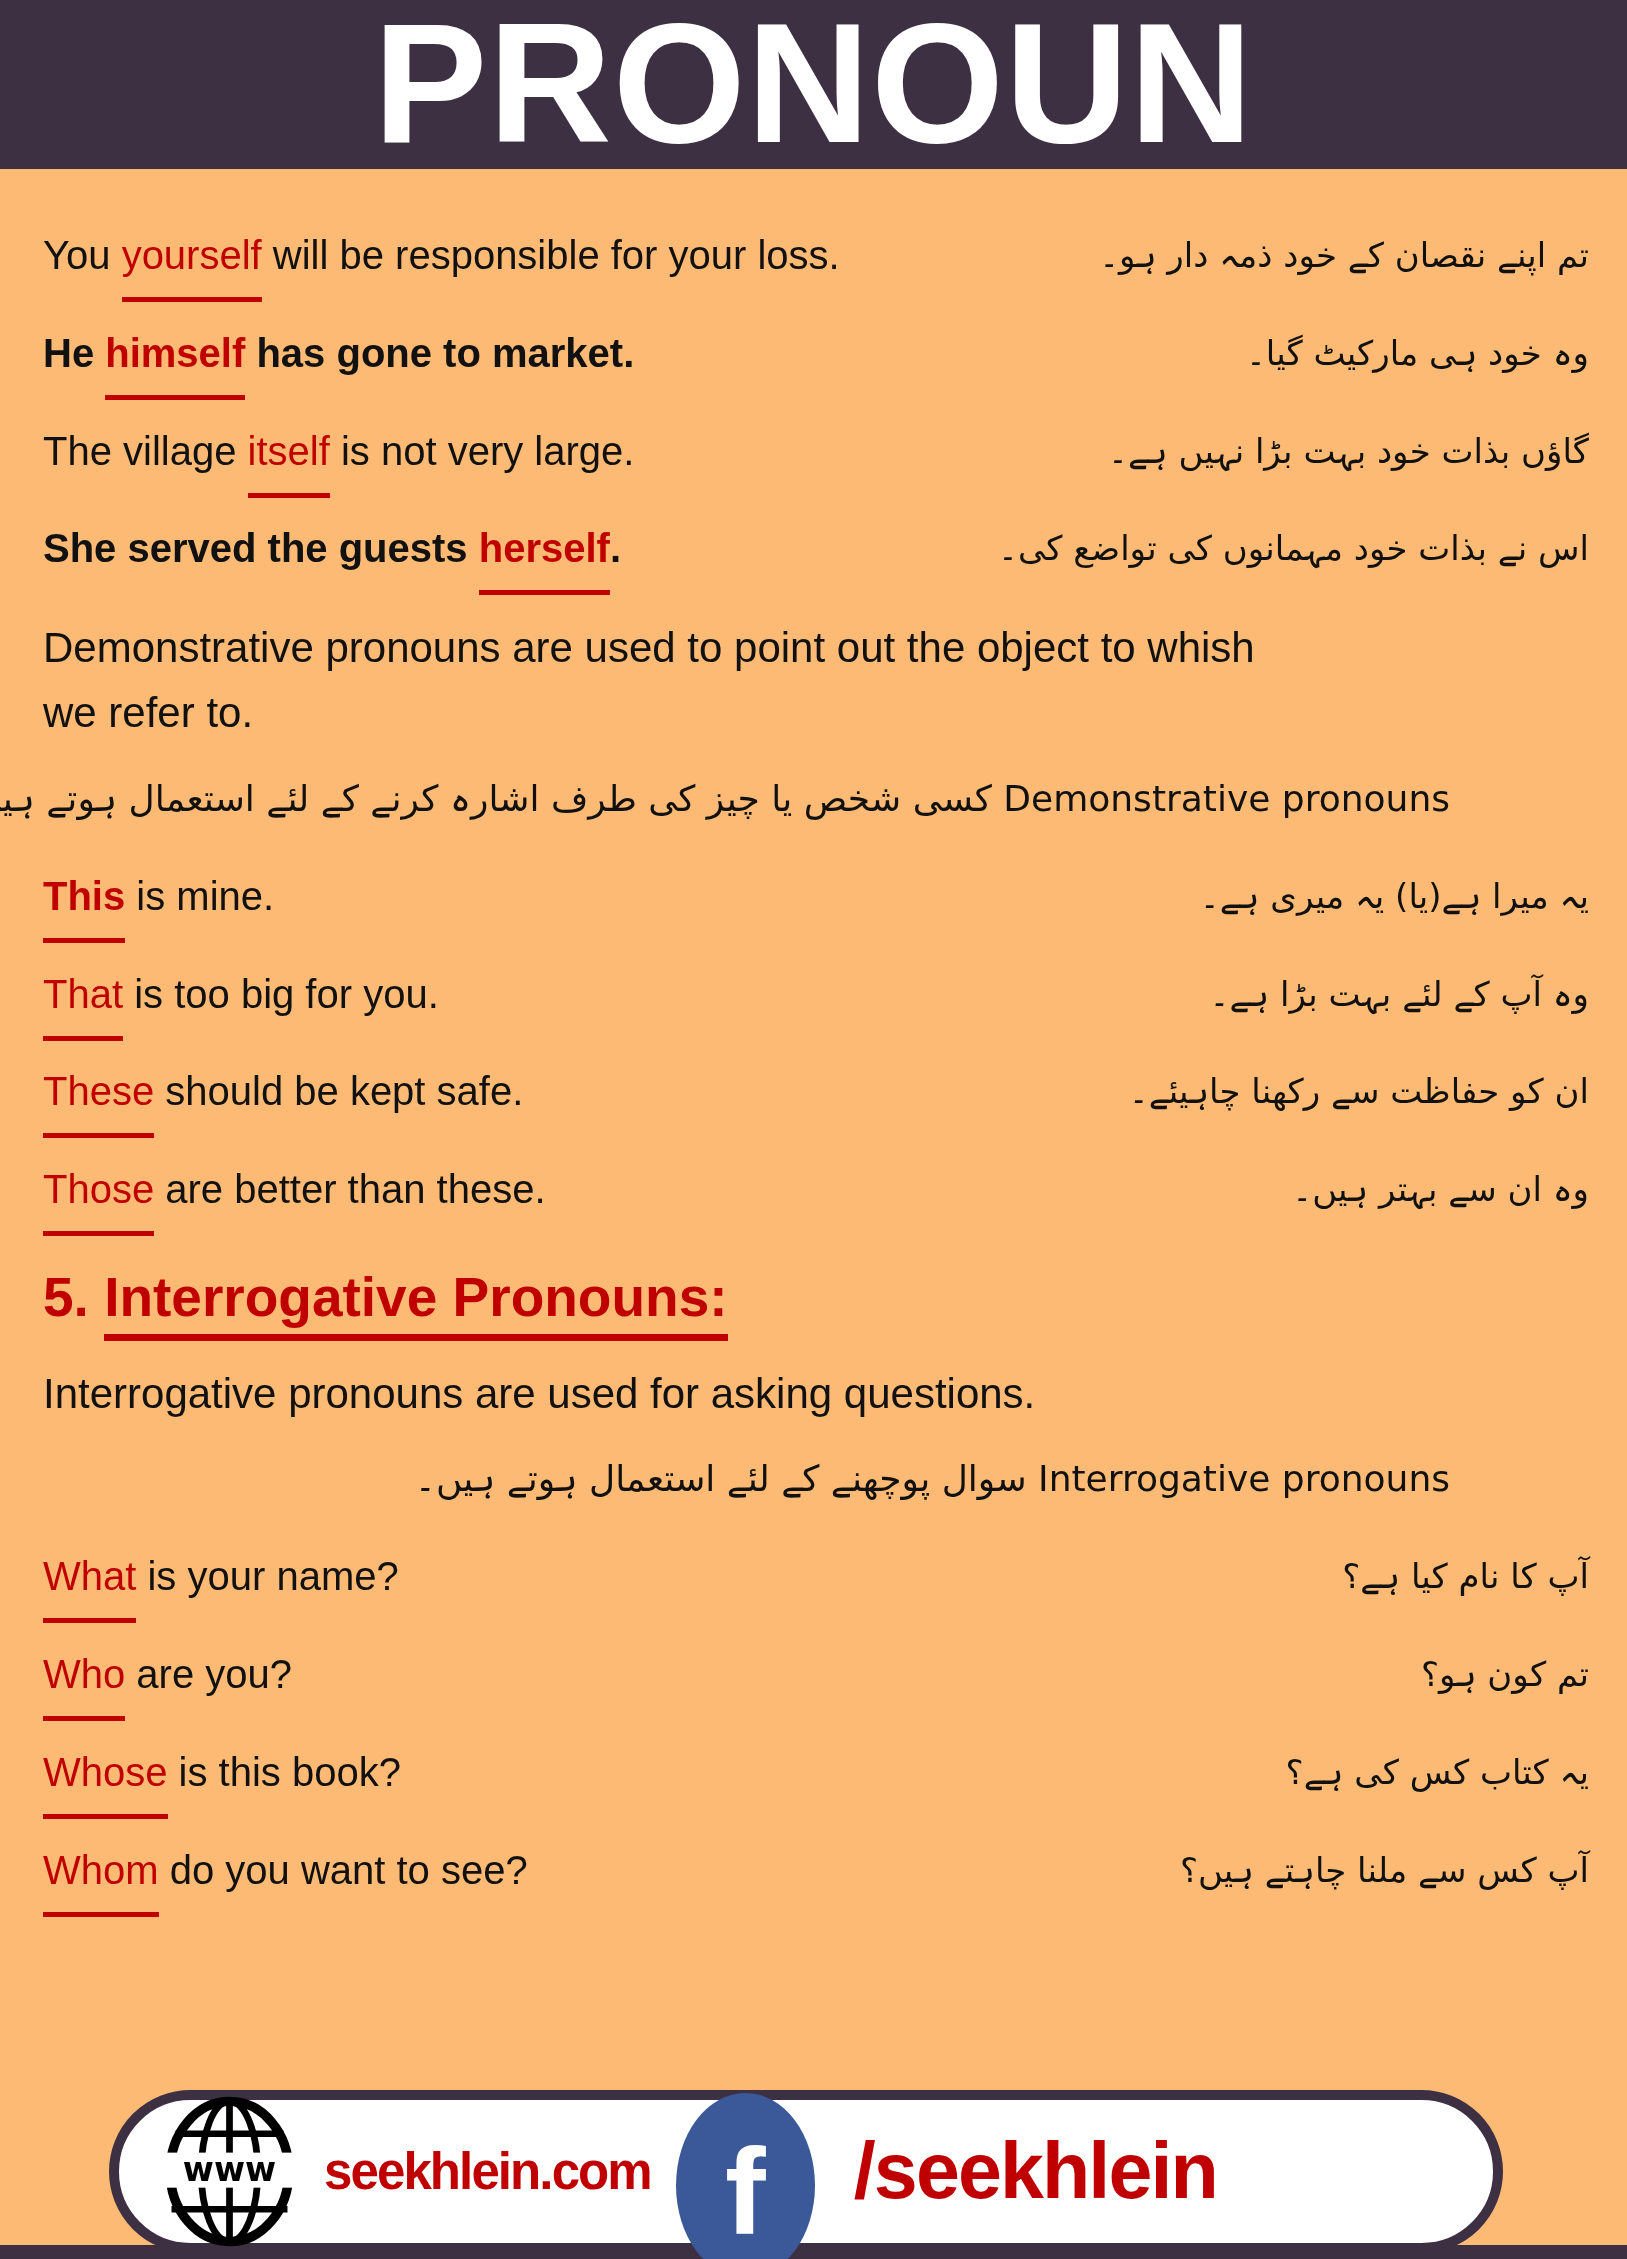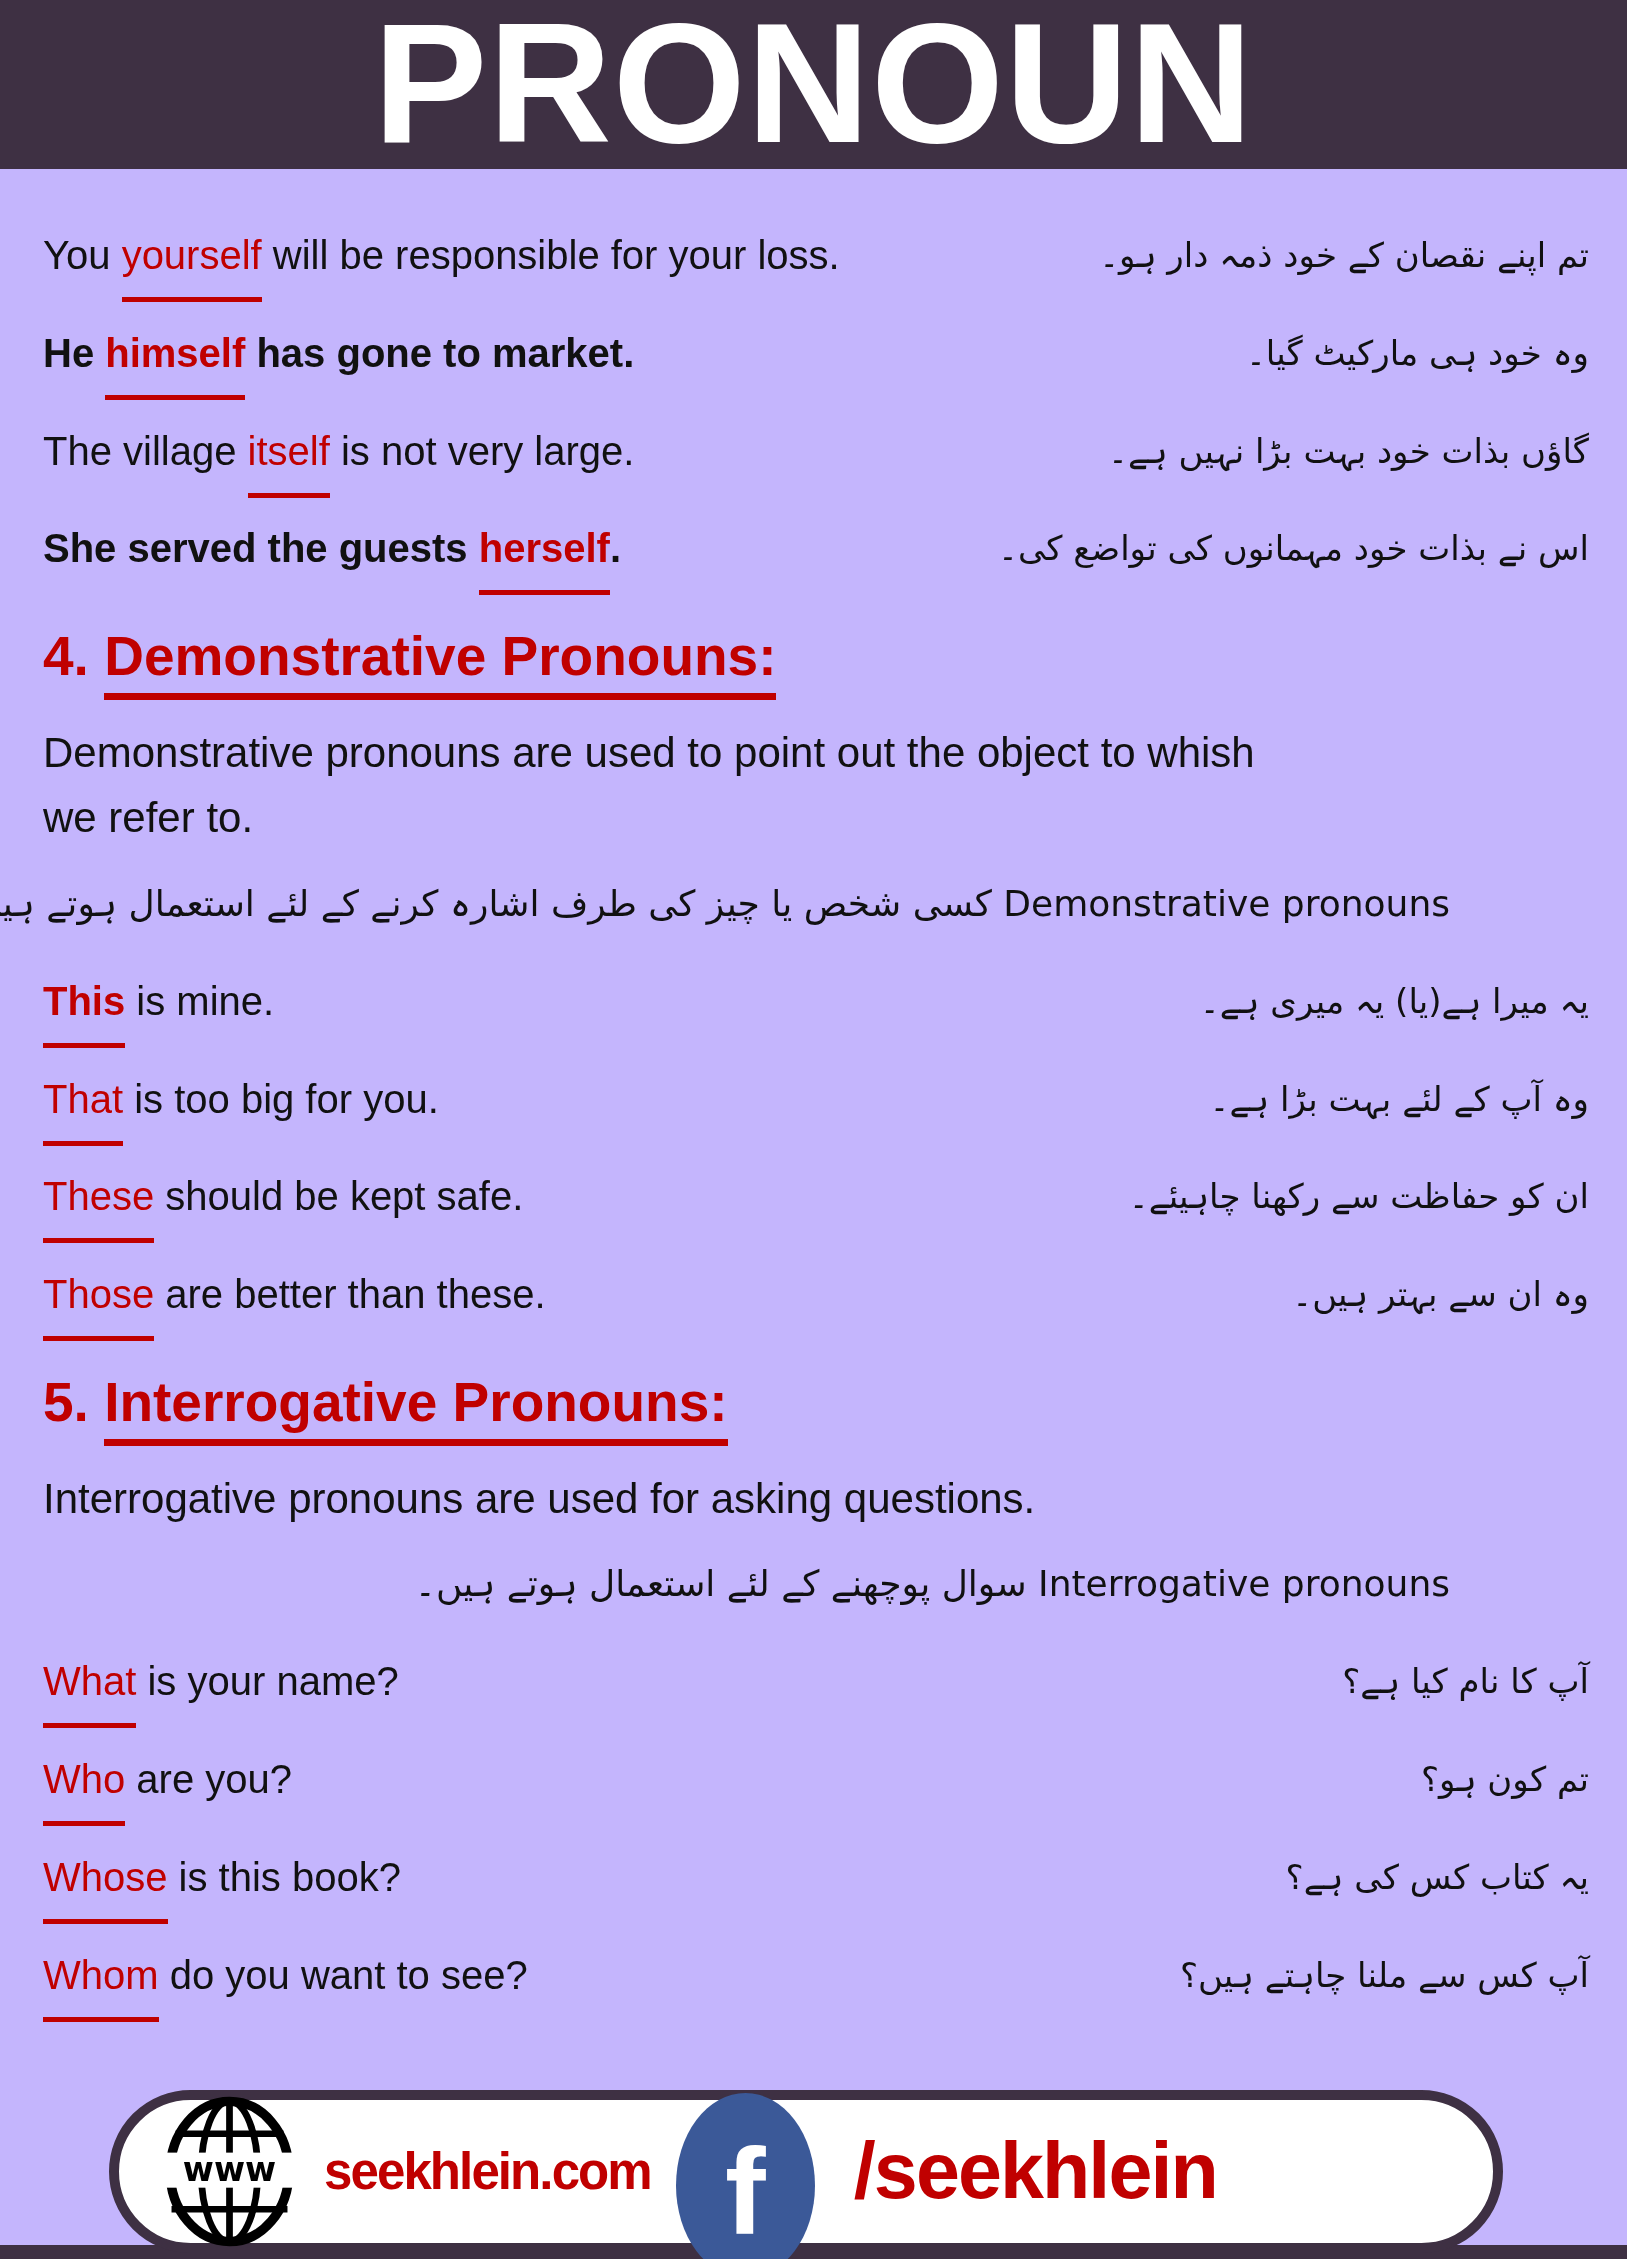--- a/index.html
+++ b/index.html
@@ -1,19 +1,19 @@
 <!DOCTYPE html>
 <html style="font-size:15px"><head>
 <meta charset="utf-8">
 <style>
   html,body{margin:0;padding:0;}
   .page{
     position:relative;
     width:1627px;height:2260px;
-    background:#c4b5fd;
+    background:#fdba74;
     overflow:hidden;
     font-family:"Liberation Sans",sans-serif;
     color:#111;
   }
   
   .hdr{
     height:169px;
     background:#3e3043;
     text-align:center;
     overflow:hidden;
@@ -140,21 +140,20 @@
     <div class="row">
       <div class="eng"><span>The village </span><span class="kw">itself</span><span> is not very large.</span></div>
       <div class="urdu" dir="rtl">گاؤں بذات خود بہت بڑا نہیں ہے۔</div>
     </div>
 
     <div class="row">
       <div class="eng bold"><span>She served the guests </span><span class="kw b">herself</span><span>.</span></div>
       <div class="urdu" dir="rtl">اس نے بذات خود مہمانوں کی تواضع کی۔</div>
     </div>
 
-    <h2><span>4. </span><span class="ul">Demonstrative Pronouns:</span></h2>
 
     <p class="para tight">Demonstrative pronouns are used to point out the object to whish</p>
     <p class="para">we refer to.</p>
     <div class="mixed" dir="rtl">Demonstrative pronouns کسی شخص یا چیز کی طرف اشارہ کرنے کے لئے استعمال ہوتے ہیں۔</div>
 
     <div class="row">
       <div class="eng"><span class="kw b">This</span><span> is mine.</span></div>
       <div class="urdu" dir="rtl">یہ میرا ہے(یا) یہ میری ہے۔</div>
     </div>
 

